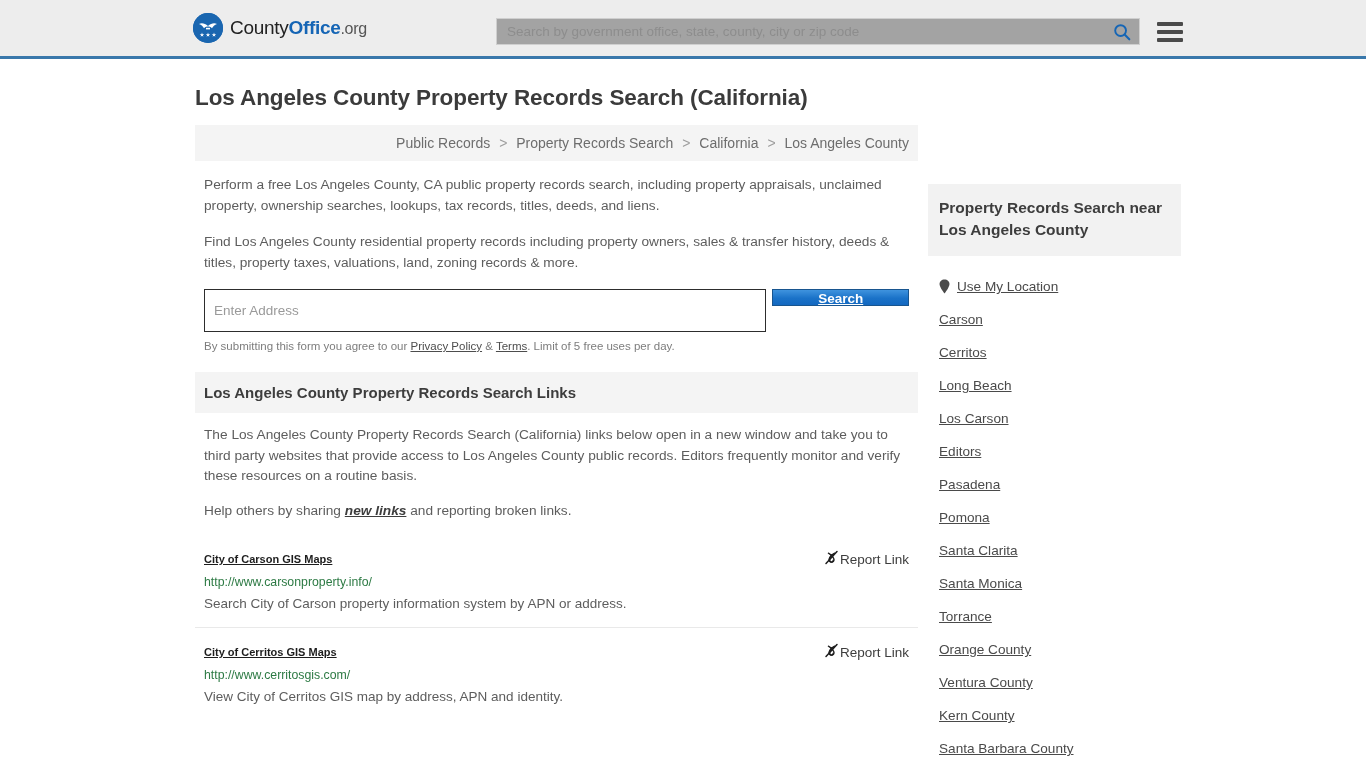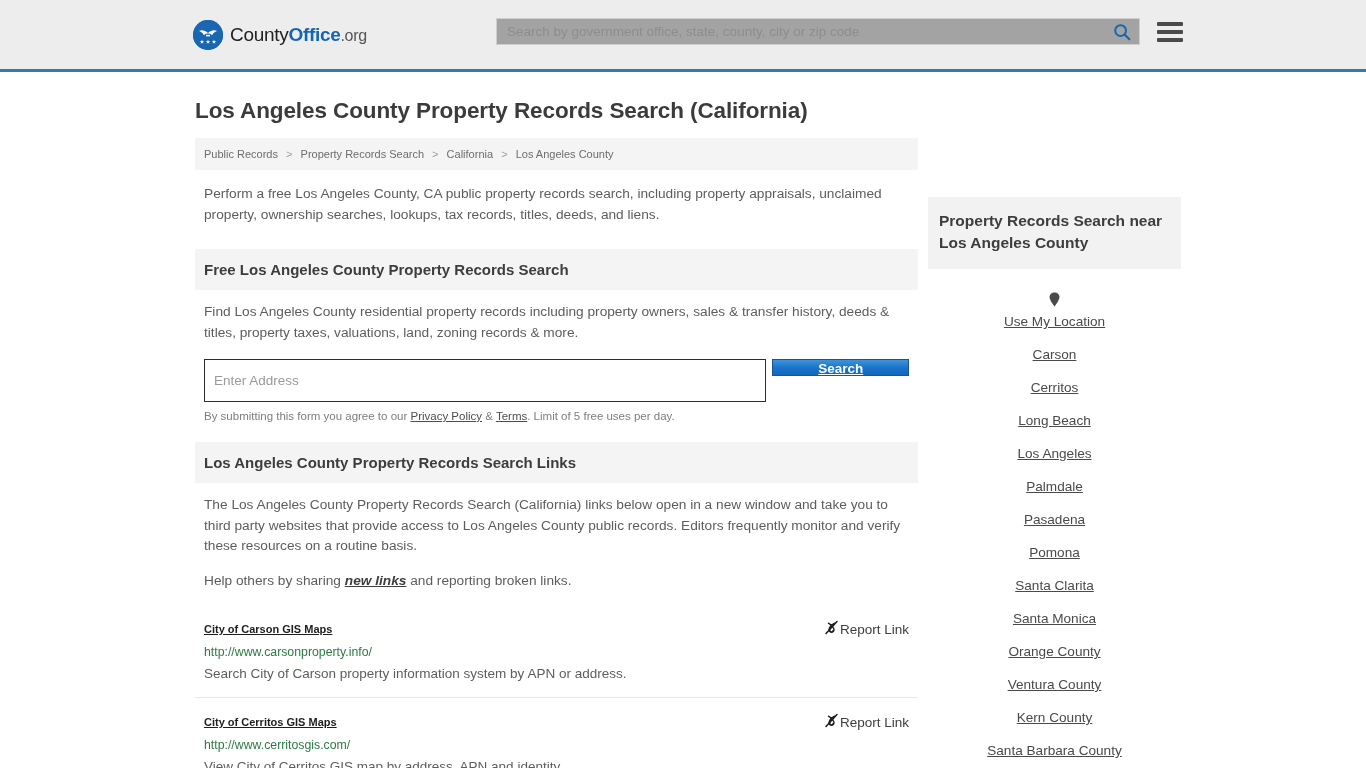--- a/index.html
+++ b/index.html
@@ -7,21 +7,21 @@
     margin: 0; padding: 0;
     width: 1366px; height: 768px;
     overflow: hidden;
     background: #ffffff;
     font-family: "Liberation Sans", sans-serif;
     -webkit-font-smoothing: antialiased;
   }
 
   
   .site-header {
-    height: 72px;
+    height: 59px;
     background: #ededed;
     border-bottom: 3px solid #3a78ab;
     display: flex;
     position: relative;
   }
   .logo-wrap {
     display: flex;
     align-items: center;
     margin-left: 193px;
     gap: 7px;
@@ -109,22 +109,23 @@
     font-size: 22.5px;
     font-weight: bold;
     color: #3b3b3b;
     margin: 26px 0 14px 0;
     letter-spacing: -0.1px;
   }
 
   .breadcrumb {
     background: #f4f4f4;
     padding: 10px 9px;
-    font-size: 11px;
+    font-size: 14px;
     color: #6d6d6d;
+    text-align: right;
   }
   .breadcrumb a { color: #6d6d6d; text-decoration: none; cursor: pointer; }
   .breadcrumb .sep { color: #9d9d9d; margin: 0 5px; }
 
   .intro-text {
     font-size: 13.7px;
     color: #5d5d5d;
     line-height: 1.5;
     padding: 14px 9px 4px 9px;
     margin: 0;
@@ -238,21 +239,20 @@
     color: #3d3d3d;
     line-height: 1.42;
     margin-top: 125px;
   }
   .side-list { padding: 14px 11px 0 11px; }
   .side-item {
     display: flex;
     align-items: center;
     gap: 7px;
     padding: 9px 0;
-    flex-direction: column;
   }
   .side-item a {
     font-size: 13.6px;
     color: #4a4a4a;
     text-decoration: underline;
     cursor: pointer;
   }
   .pin { width: 11px; height: 15px; flex: none; }
 </style>
 </head>
@@ -304,21 +304,20 @@
         <span class="sep">&gt;</span>
         <a>Property Records Search</a>
         <span class="sep">&gt;</span>
         <a>California</a>
         <span class="sep">&gt;</span>
         <a>Los Angeles County</a>
       </div>
 
       <p class="intro-text">Perform a free Los Angeles County, CA public property records search, including property appraisals, unclaimed property, ownership searches, lookups, tax records, titles, deeds, and liens.</p>
 
-      <div class="section-head">Free Los Angeles County Property Records Search</div>
       <div class="section-body">
         <p>Find Los Angeles County residential property records including property owners, sales &amp; transfer history, deeds &amp; titles, property taxes, valuations, land, zoning records &amp; more.</p>
       </div>
 
       <div class="addr-form">
         <input class="addr-input" type="text" placeholder="Enter Address" style="">
         <button class="search-btn">Search</button>
       </div>
       <div class="form-note">
         <span>By submitting this form you agree to our </span><a>Privacy Policy</a><span> &amp; </span><a>Terms</a><span>. Limit of 5 free uses per day.</span>
@@ -383,36 +382,39 @@
         <div class="side-item">
           <a>Carson</a>
           </div>
         <div class="side-item">
           <a>Cerritos</a>
           </div>
         <div class="side-item">
           <a>Long Beach</a>
           </div>
         <div class="side-item">
-          <a>Los Angeles</a>
-          </div>
-        <div class="side-item">
-          <a>Palmdale</a>
+          <a>Los Carson</a>
+          </div>
+        <div class="side-item">
+          <a>Editors</a>
           </div>
         <div class="side-item">
           <a>Pasadena</a>
           </div>
         <div class="side-item">
           <a>Pomona</a>
           </div>
         <div class="side-item">
           <a>Santa Clarita</a>
           </div>
         <div class="side-item">
           <a>Santa Monica</a>
+          </div>
+        <div class="side-item">
+          <a>Torrance</a>
           </div>
         <div class="side-item">
           <a>Orange County</a>
           </div>
         <div class="side-item">
           <a>Ventura County</a>
           </div>
         <div class="side-item">
           <a>Kern County</a>
           </div>

